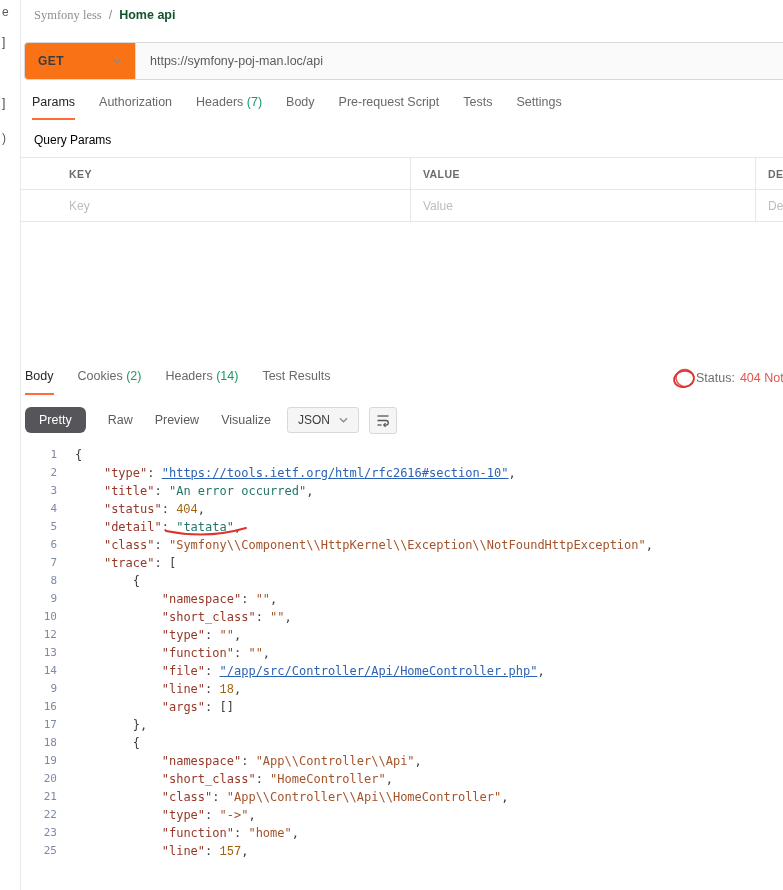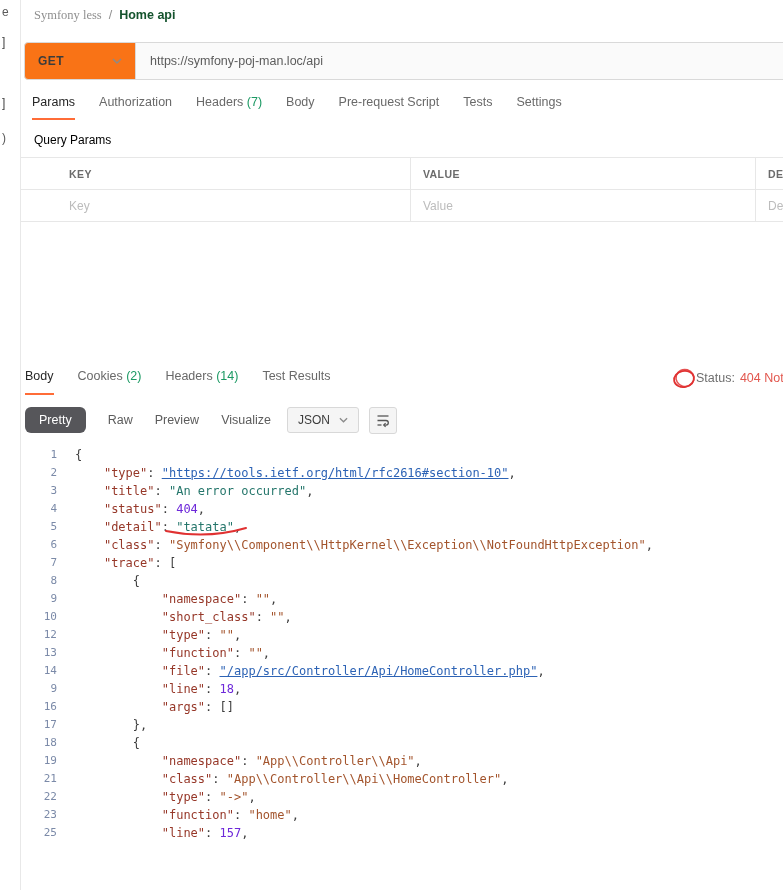--- a/index.html
+++ b/index.html
@@ -62,21 +62,21 @@
 
   
   .code-area{margin-top:12px;font-family:"DejaVu Sans Mono",monospace;font-size:12px;line-height:18px;}
   .code-line{display:flex;height:18px;}
   .ln{display:inline-block;width:36px;text-align:right;color:#7b8aa8;font-size:11px;flex:0 0 36px;}
   .code-text{white-space:pre;padding-left:18px;}
   .tk-p{color:#3c3c3c;}
   .tk-k{color:#963728;}
   .tk-s{color:#a3542c;}
   .tk-t{color:#25766b;}
-  .tk-n{color:#6d28d9;}
+  .tk-n{color:#a16207;font-family:Liberation Mono, monospace;}
   .tk-l{color:#2d63b5;text-decoration:underline;cursor:pointer;}
 
   .annotations{position:absolute;left:0;top:0;pointer-events:none;z-index:5;}
 </style>
 </head>
 <body>
 
 <div class="left-strip">
   <span class="frag" style="top:5px">e</span>
   <span class="frag" style="top:35px;color:#444;">]</span>
@@ -227,20 +227,24 @@
         </div>
         <div class="code-line">
           <span class="ln">18</span>
           <span class="code-text"><span class="tk-p">        {</span></span>
         </div>
         <div class="code-line">
           <span class="ln">19</span>
           <span class="code-text"><span class="tk-p">            </span><span class="tk-k">"namespace"</span><span class="tk-p">: </span><span class="tk-s">"App\\Controller\\Api"</span><span class="tk-p">,</span></span>
         </div>
         <div class="code-line">
+          <span class="ln">20</span>
+          <span class="code-text"><span class="tk-p">            </span><span class="tk-k">"short_class"</span><span class="tk-p">: </span><span class="tk-s">"HomeController"</span><span class="tk-p">,</span></span>
+        </div>
+        <div class="code-line">
           <span class="ln">21</span>
           <span class="code-text"><span class="tk-p">            </span><span class="tk-k">"class"</span><span class="tk-p">: </span><span class="tk-s">"App\\Controller\\Api\\HomeController"</span><span class="tk-p">,</span></span>
         </div>
         <div class="code-line">
           <span class="ln">22</span>
           <span class="code-text"><span class="tk-p">            </span><span class="tk-k">"type"</span><span class="tk-p">: </span><span class="tk-s">"-&gt;"</span><span class="tk-p">,</span></span>
         </div>
         <div class="code-line">
           <span class="ln">23</span>
           <span class="code-text"><span class="tk-p">            </span><span class="tk-k">"function"</span><span class="tk-p">: </span><span class="tk-s">"home"</span><span class="tk-p">,</span></span>

